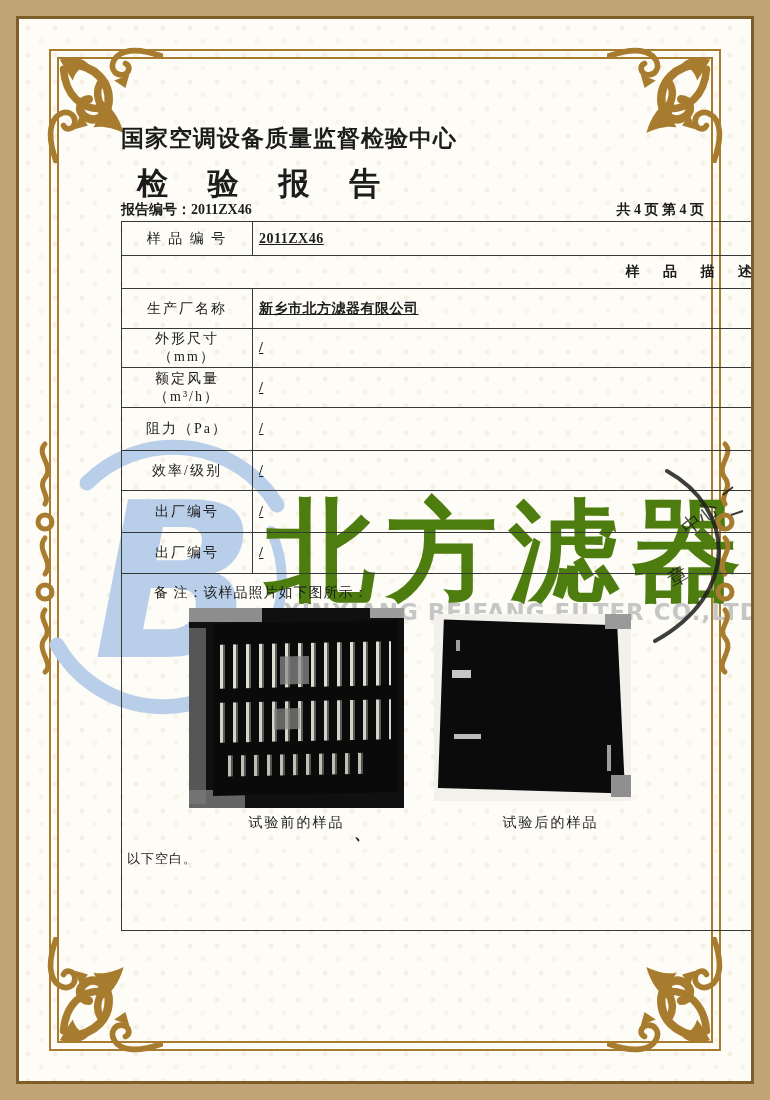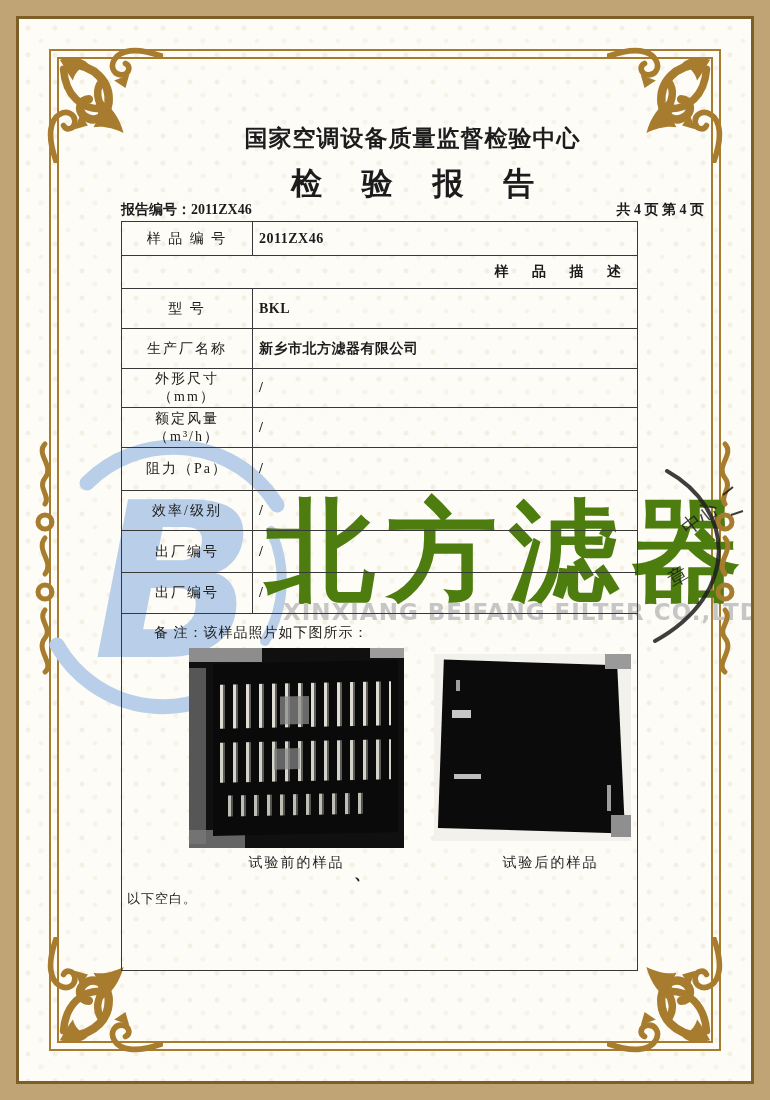--- a/index.html
+++ b/index.html
@@ -48,36 +48,36 @@
     left:264px;top:580px;z-index:1;
     font-family:"DejaVu Sans","Liberation Sans",sans-serif;
     font-weight:700;font-size:23px;letter-spacing:1px;
     color:#c6c6c6;white-space:nowrap;
   }
 
   
   .stamp{position:absolute;left:608px;top:448px;width:140px;height:180px;z-index:6;opacity:.85;}
 
   
-  .head{position:absolute;left:102px;top:104px;width:583px;text-align:center;z-index:4;}
+  .head{position:absolute;left:102px;top:104px;width:583px;z-index:4;}
   .head .org{font-size:23px;font-weight:700;letter-spacing:1px;}
   .head .rep{font-size:31px;font-weight:700;letter-spacing:16px;margin-top:9px;padding-left:16px;}
   .meta{position:absolute;left:102px;top:182px;width:583px;z-index:4;font-size:14px;font-weight:600;}
   .meta .no{float:left;}
   .meta .pg{float:right;}
 
   
   table.rpt{
     position:absolute;left:102px;top:202px;z-index:4;
-    width:517px;border-collapse:collapse;table-layout:fixed;
+    width:648px;border-collapse:collapse;table-layout:fixed;
     font-size:14px;
   }
   table.rpt td{border:1.5px solid #383838;padding:0 6px;background:transparent;}
   td.lab{width:118px;text-align:center;letter-spacing:2px;}
-  td.val{padding-left:30px;font-weight:600;letter-spacing:.5px;}
+  td.val{padding-left:30px;font-weight:600;letter-spacing:.5px;text-decoration:underline;}
   td.sec{text-align:right;font-weight:600;letter-spacing:10px;}
   td.remark-cell{position:relative;vertical-align:top;padding:0;}
   .remark-text{position:absolute;left:12px;top:10px;font-size:14px;letter-spacing:1px;margin-left:20px;}
   .blank-note{position:absolute;left:5px;top:276px;font-size:13px;letter-spacing:1px;}
   .stray{position:absolute;left:232px;top:248px;font-size:17px;font-weight:700;}
 
   
   .photo{position:absolute;overflow:hidden;}
   .photo1{left:67px;top:34px;width:215px;height:200px;background:#101010;}
   .p1-gray{position:absolute;background:#8d8d8d;}
@@ -191,24 +191,20 @@
   <table class="rpt">
     <tbody>
         <tr style="height:34px">
       <td class="lab">样 品 编 号</td>
       <td class="val">2011ZX46</td>
     </tr>
     <tr style="height:33px">
       <td class="sec" colspan="2">样  品  描  述</td>
     </tr>
     <tr style="height:40px">
-      <td class="lab">型    号</td>
-      <td class="val">BKL</td>
-    </tr>
-    <tr style="height:40px">
       <td class="lab">生产厂名称</td>
       <td class="val">新乡市北方滤器有限公司</td>
     </tr>
     <tr style="height:39px">
       <td class="lab">外形尺寸（mm）</td>
       <td class="val">/</td>
     </tr>
     <tr style="height:40px">
       <td class="lab">额定风量（m³/h）</td>
       <td class="val">/</td>

